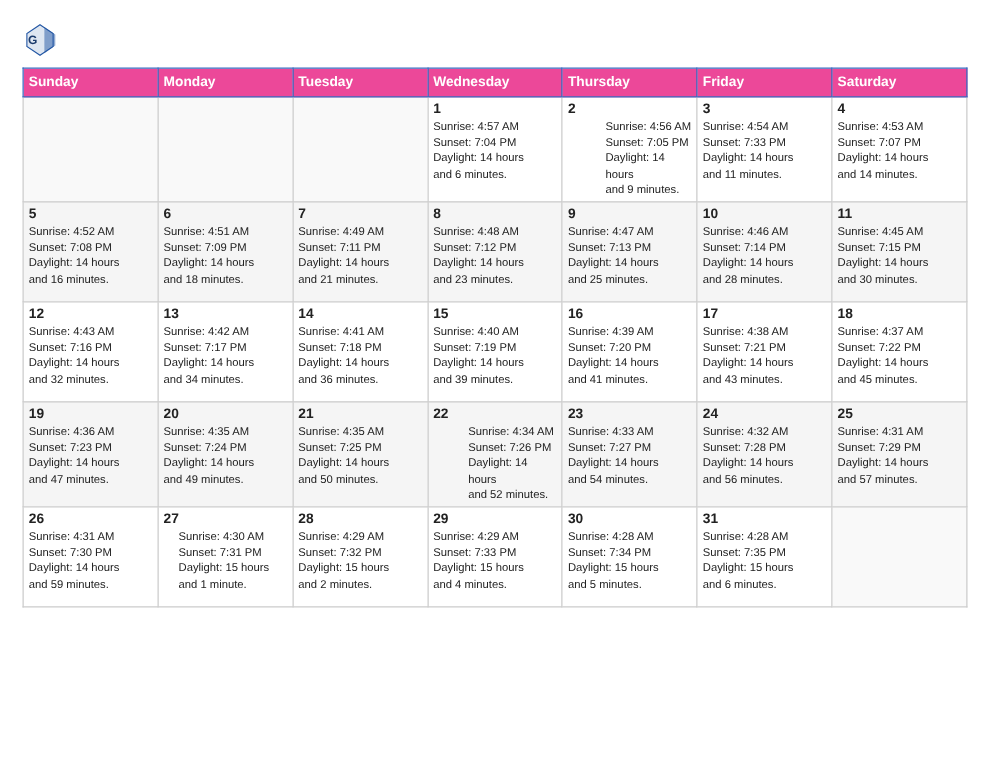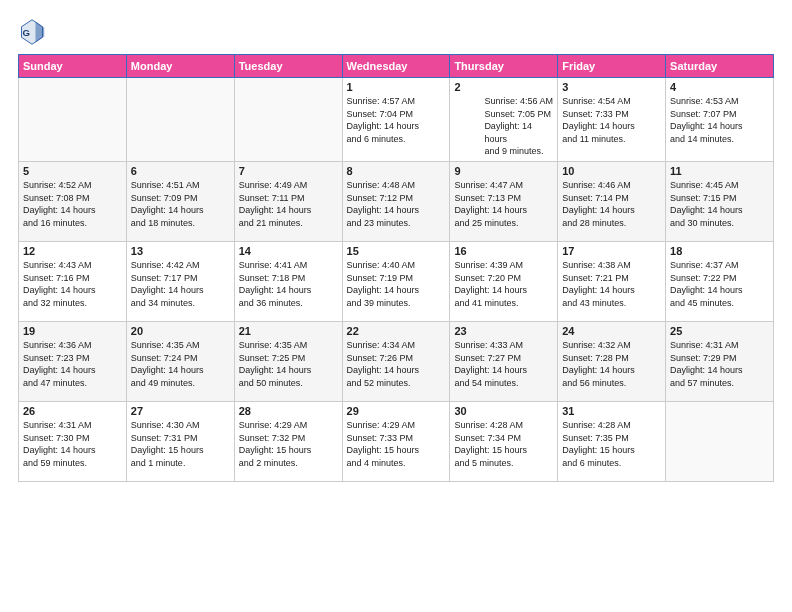--- a/index.html
+++ b/index.html
@@ -275,21 +275,21 @@
           </td>
           <td>
             <span class="day-num">21</span>
             <div class="cell-content" style="white-space: pre-line;">Sunrise: 4:35 AM
 Sunset: 7:25 PM
 Daylight: 14 hours
 and 50 minutes.</div>
           </td>
           <td>
             <span class="day-num">22</span>
-            <div class="cell-content" style="white-space: pre-line;">Sunrise: 4:34 AM
+            <div class="cell-content" style="white-space: pre-line; margin-left: 28px;">Sunrise: 4:34 AM
 Sunset: 7:26 PM
 Daylight: 14 hours
 and 52 minutes.</div>
           </td>
           <td>
             <span class="day-num">23</span>
             <div class="cell-content" style="white-space: pre-line;">Sunrise: 4:33 AM
 Sunset: 7:27 PM
 Daylight: 14 hours
 and 54 minutes.</div>
@@ -312,21 +312,21 @@
         <tr>
           <td>
             <span class="day-num">26</span>
             <div class="cell-content" style="white-space: pre-line;">Sunrise: 4:31 AM
 Sunset: 7:30 PM
 Daylight: 14 hours
 and 59 minutes.</div>
           </td>
           <td>
             <span class="day-num">27</span>
-            <div class="cell-content" style="white-space: pre-line;">Sunrise: 4:30 AM
+            <div class="cell-content" style="white-space: pre-line; margin-left: 12px;">Sunrise: 4:30 AM
 Sunset: 7:31 PM
 Daylight: 15 hours
 and 1 minute.</div>
           </td>
           <td>
             <span class="day-num">28</span>
             <div class="cell-content" style="white-space: pre-line;">Sunrise: 4:29 AM
 Sunset: 7:32 PM
 Daylight: 15 hours
 and 2 minutes.</div>

